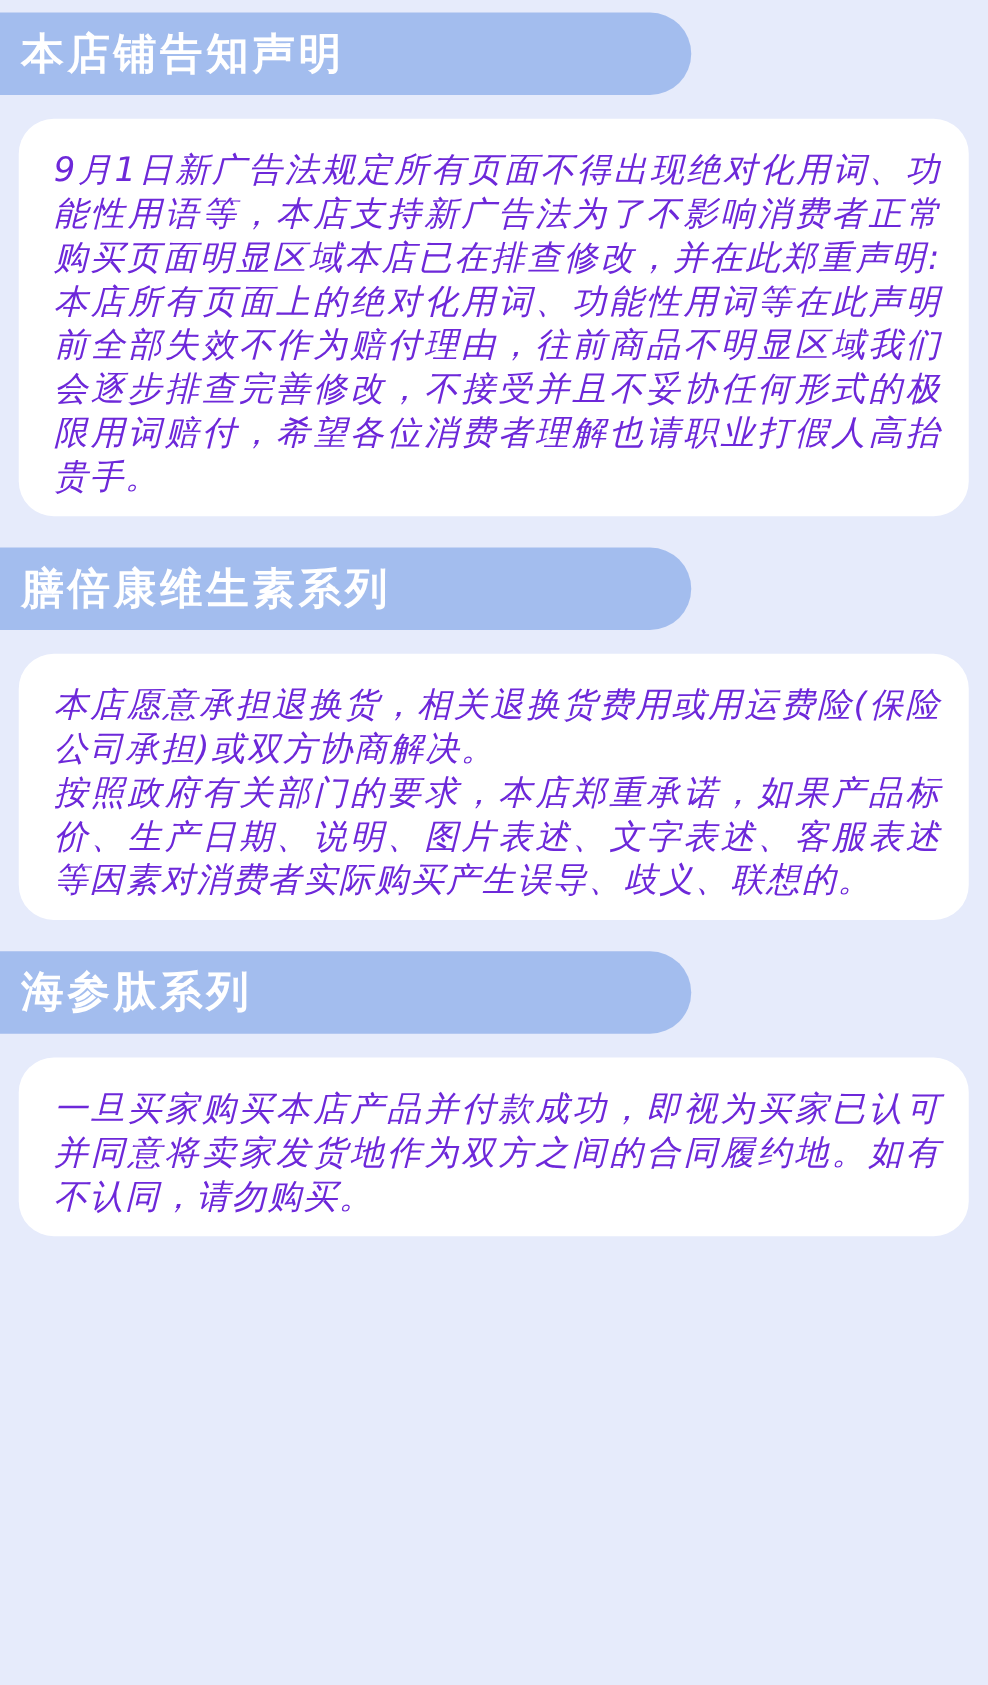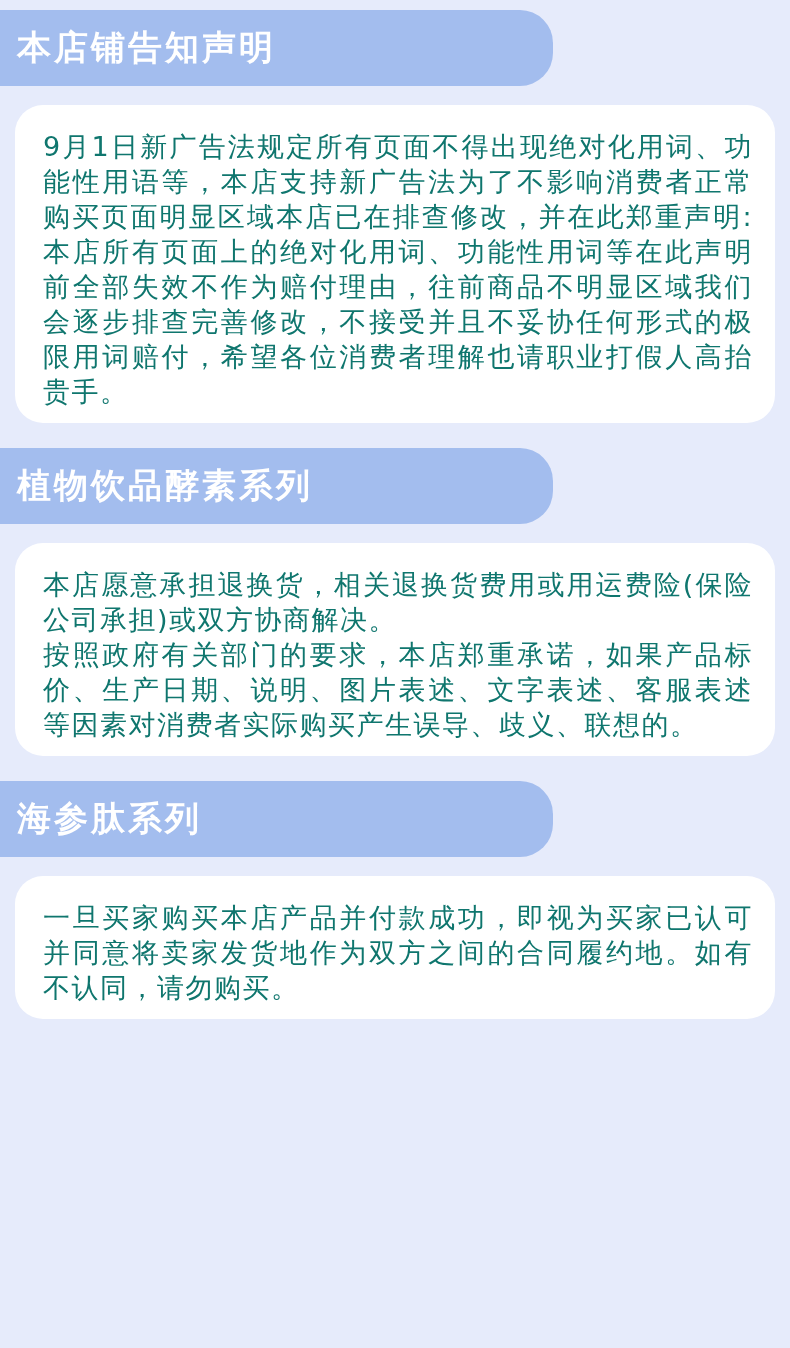--- a/index.html
+++ b/index.html
@@ -7,21 +7,21 @@
     width: 790px;
     height: 1348px;
     background: #e6ebfb;
     overflow: hidden;
     font-family: "DejaVu Sans", sans-serif;
   }
   .page { padding-top: 10px; }
 
   .banner {
     width: 553px;
-    height: 76px;
+    height: 66px;
     background: #a3bdee;
     border-radius: 0 33px 33px 0;
     display: flex;
     align-items: center;
     box-sizing: border-box;
     padding-left: 17px;
     margin: 25px 0 19px 0;
   }
   .banner.first { margin-top: 0; }
   .banner-title {
@@ -34,46 +34,47 @@
 
   .card {
     margin: 0 15px;
     background: #ffffff;
     border-radius: 28px;
     box-sizing: border-box;
     padding: 24px 22px 14px 28px;
   }
   .card p {
     margin: 0;
-    color: #0f766e;
+    color: #6d28d9;
     font-size: 27px;
     line-height: 35px;
     letter-spacing: 1.5px;
     text-align: justify;
     text-justify: inter-ideograph;
+    font-style: italic;
   }
 </style>
 </head>
 <body>
 
 <div class="page">
 
   <section>
     <div class="banner first">
       <span class="banner-title">本店铺告知声明</span>
     </div>
     <div class="card">
       <p>9月1日新广告法规定所有页面不得出现绝对化用词、功能性用语等，本店支持新广告法为了不影响消费者正常购买页面明显区域本店已在排查修改，并在此郑重声明:本店所有页面上的绝对化用词、功能性用词等在此声明前全部失效不作为赔付理由，往前商品不明显区域我们会逐步排查完善修改，不接受并且不妥协任何形式的极限用词赔付，希望各位消费者理解也请职业打假人高抬贵手。</p>
     </div>
   </section>
 
 
   <section>
     <div class="banner">
-      <span class="banner-title">植物饮品酵素系列</span>
+      <span class="banner-title">膳倍康维生素系列</span>
     </div>
     <div class="card">
       <p>本店愿意承担退换货，相关退换货费用或用运费险(保险公司承担)或双方协商解决。</p>
       <p>按照政府有关部门的要求，本店郑重承诺，如果产品标价、生产日期、说明、图片表述、文字表述、客服表述等因素对消费者实际购买产生误导、歧义、联想的。</p>
     </div>
   </section>
 
   <section>
     <div class="banner">
       <span class="banner-title">海参肽系列</span>

